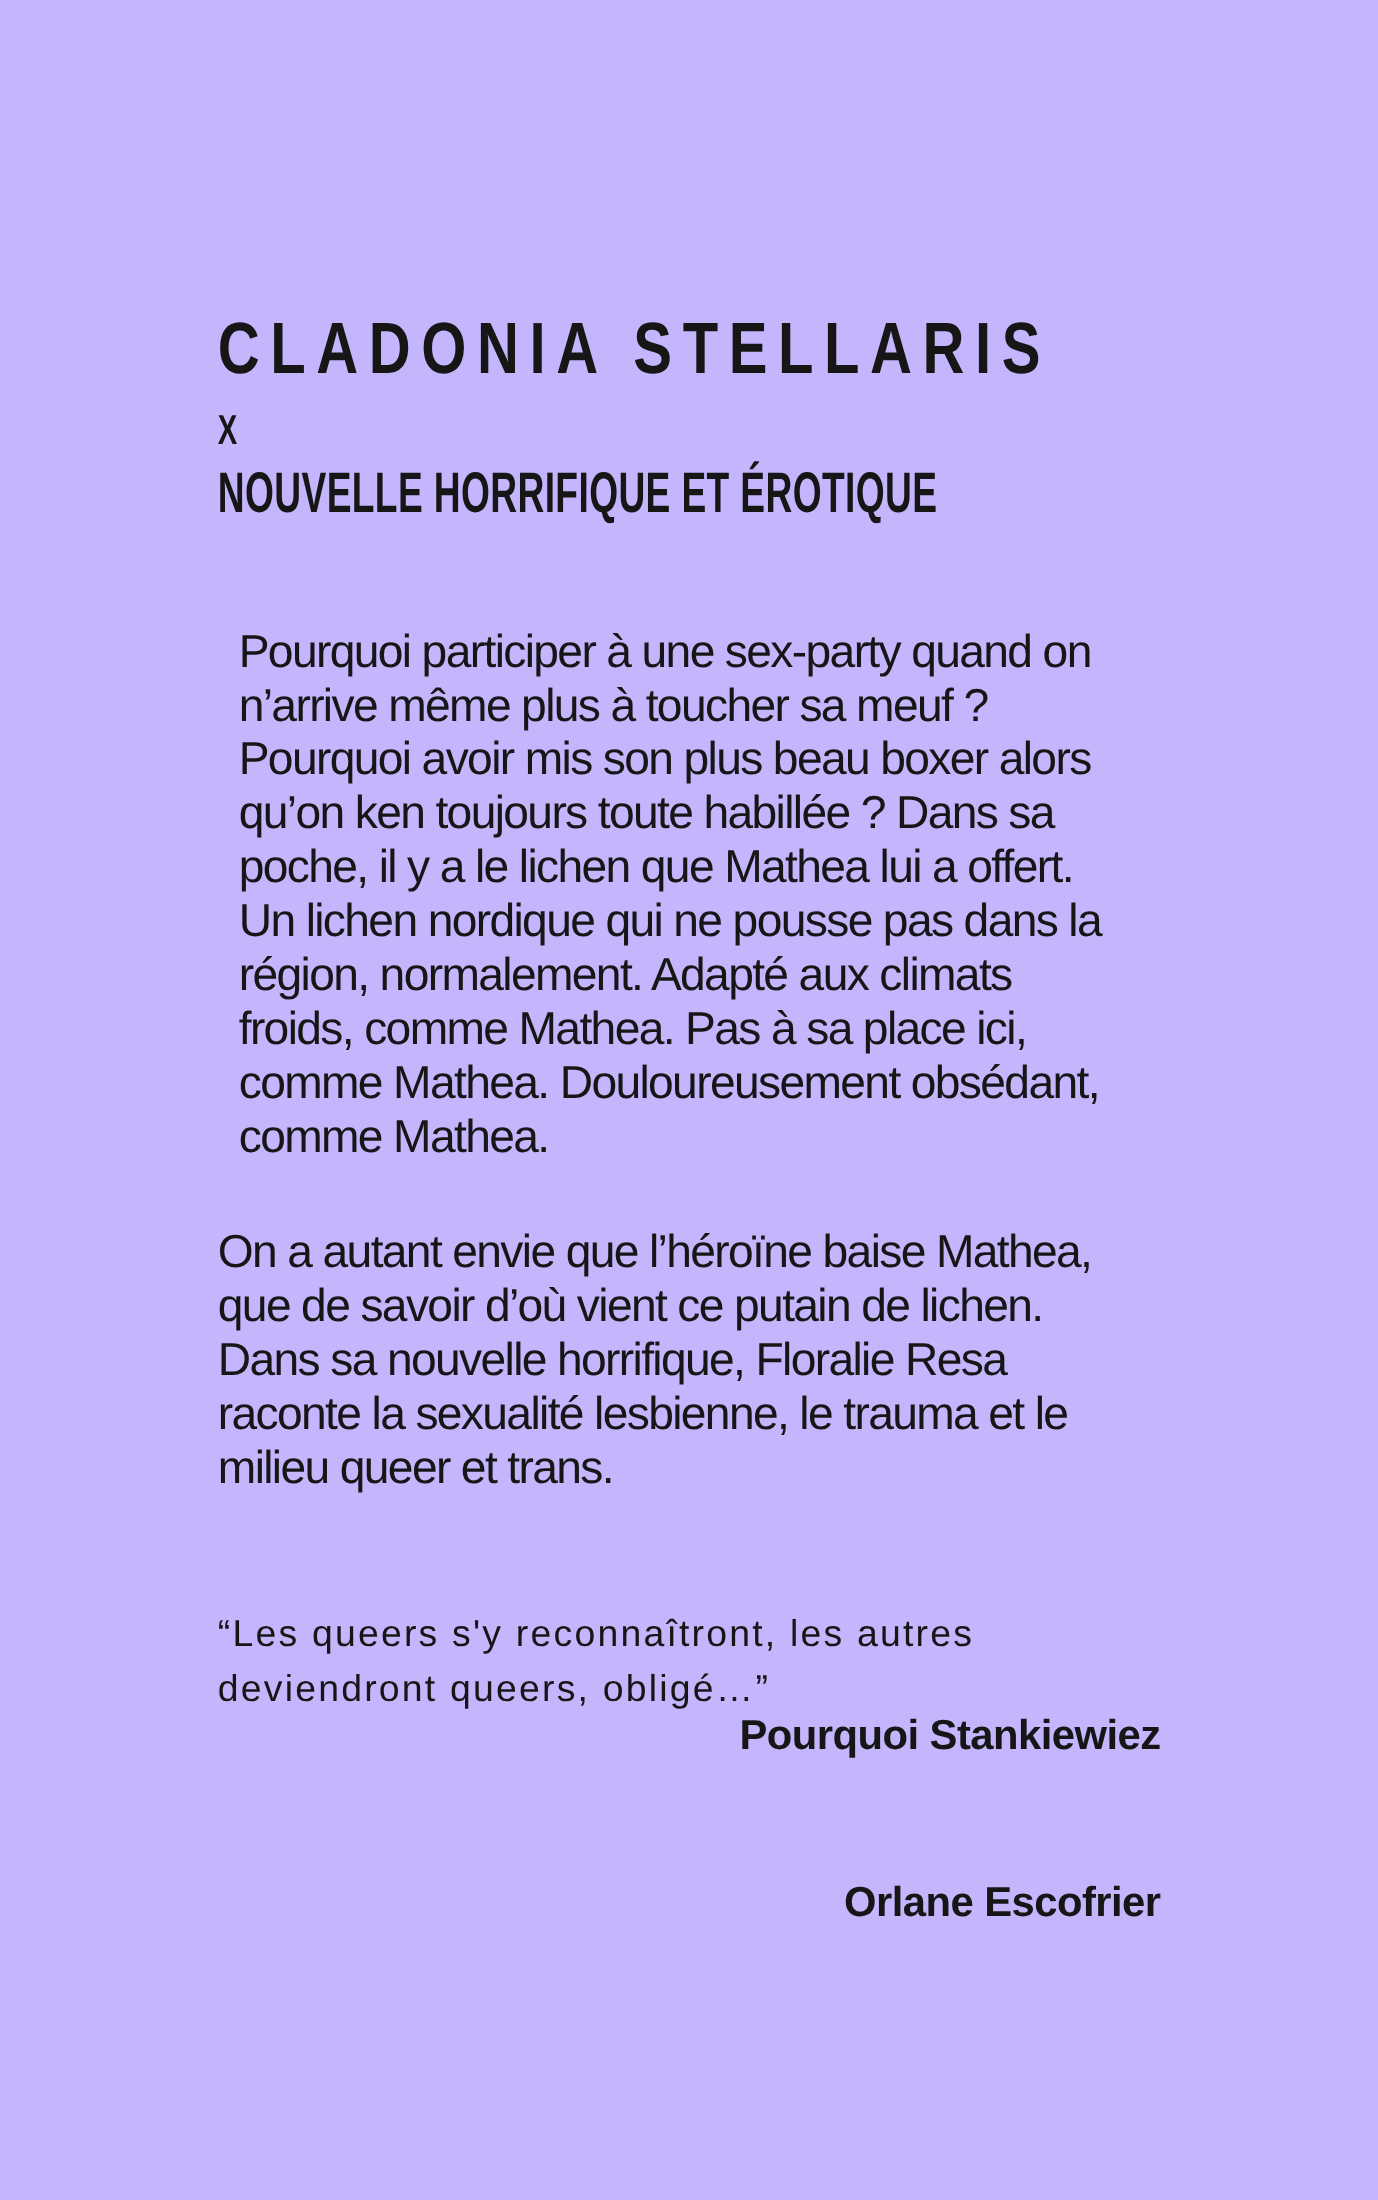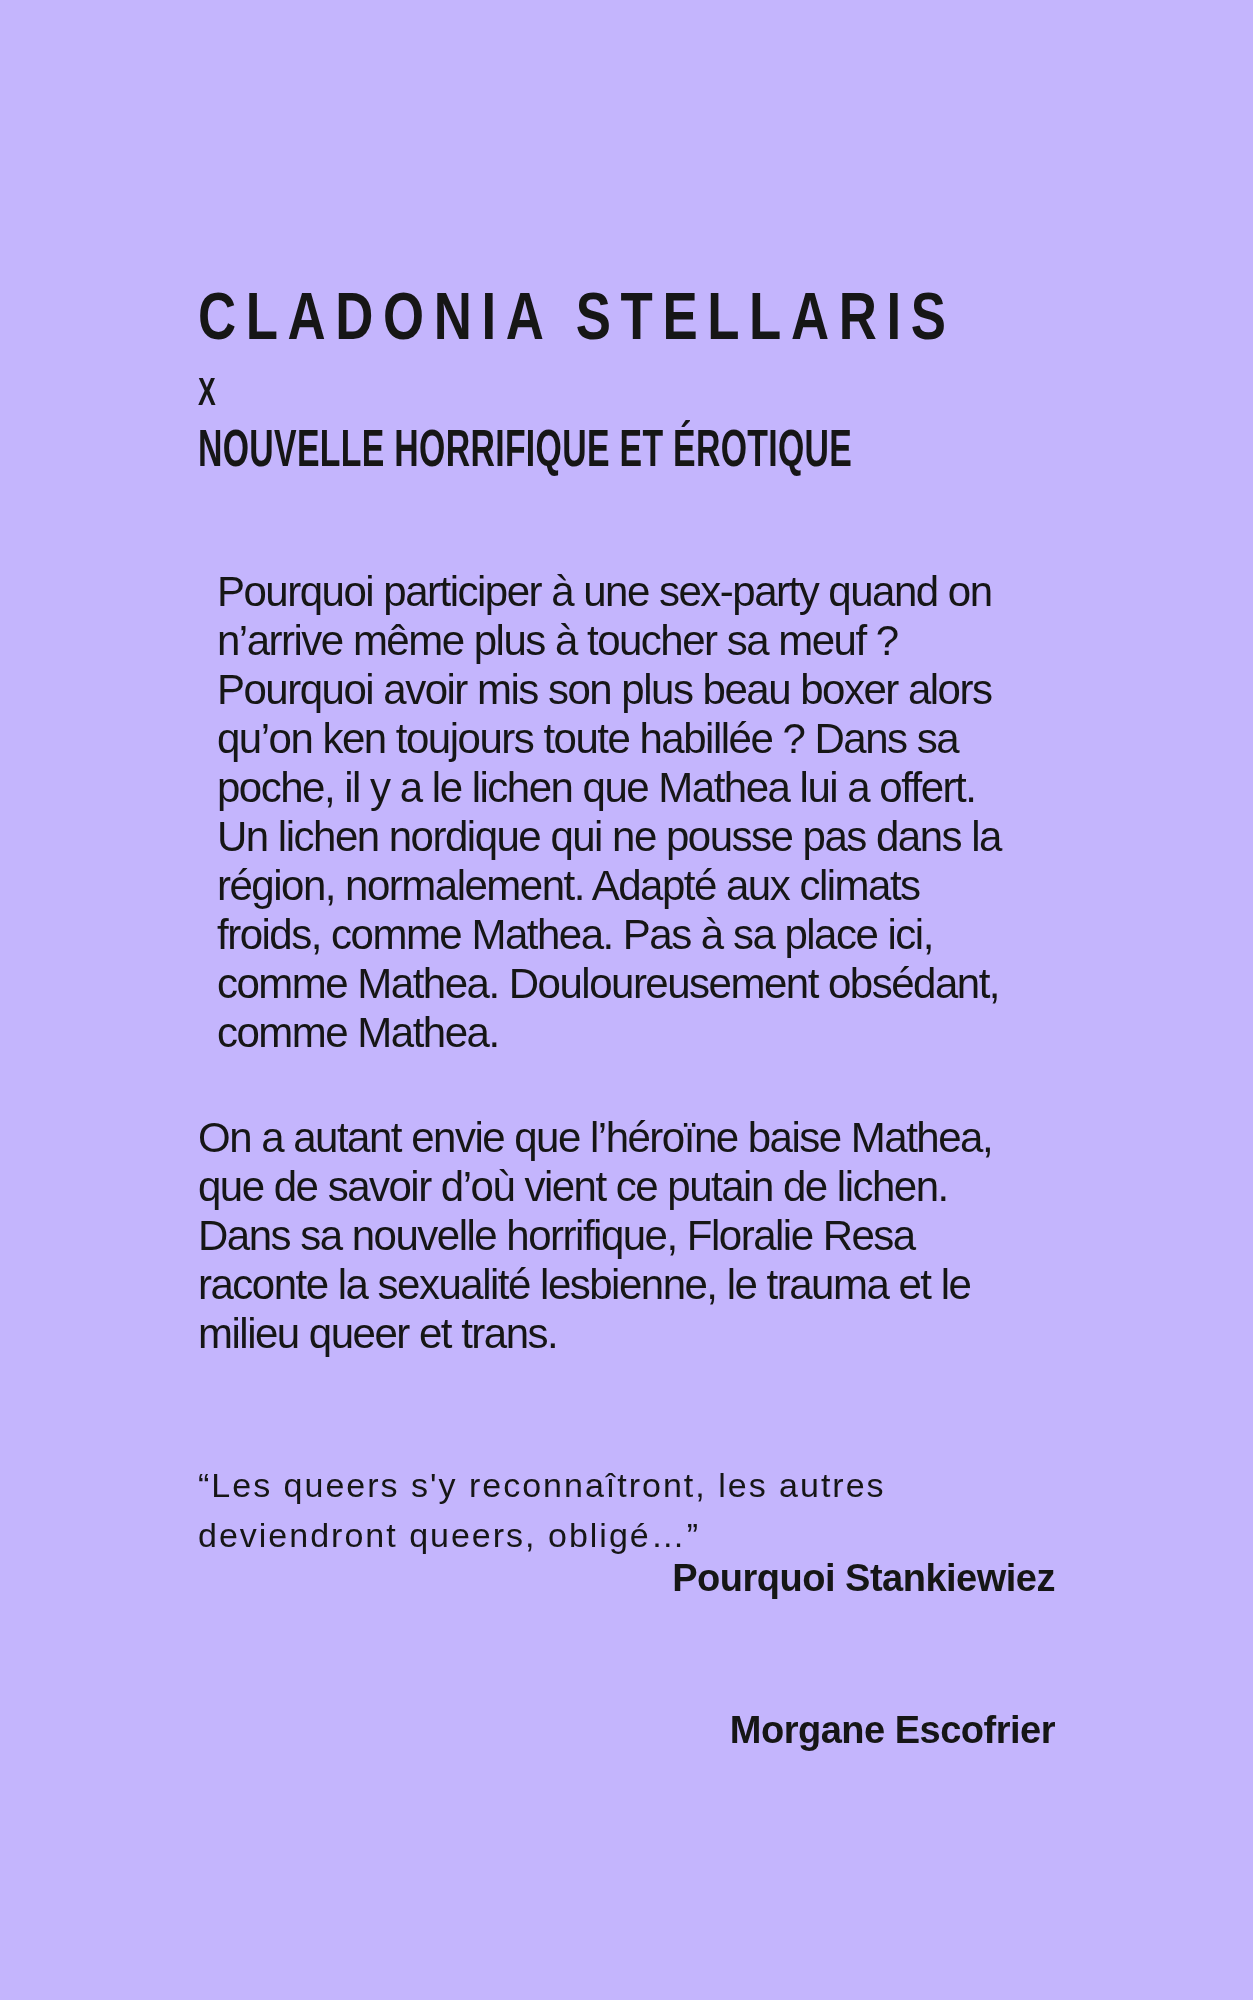--- a/index.html
+++ b/index.html
@@ -99,15 +99,15 @@
 que de savoir d’où vient ce putain de lichen.
 Dans sa nouvelle horrifique, Floralie Resa
 raconte la sexualité lesbienne, le trauma et le
 milieu queer et trans.</p>
 
   <p class="abs quote">“Les queers s'y reconnaîtront, les autres
 deviendront queers, obligé…”</p>
 
   <div class="abs name-line attribution">Pourquoi Stankiewiez</div>
 
-  <div class="abs name-line signature">Morgane Escofrier</div>
+  <div class="abs name-line signature">Orlane Escofrier</div>
 
 </div>
 
 </body></html>

